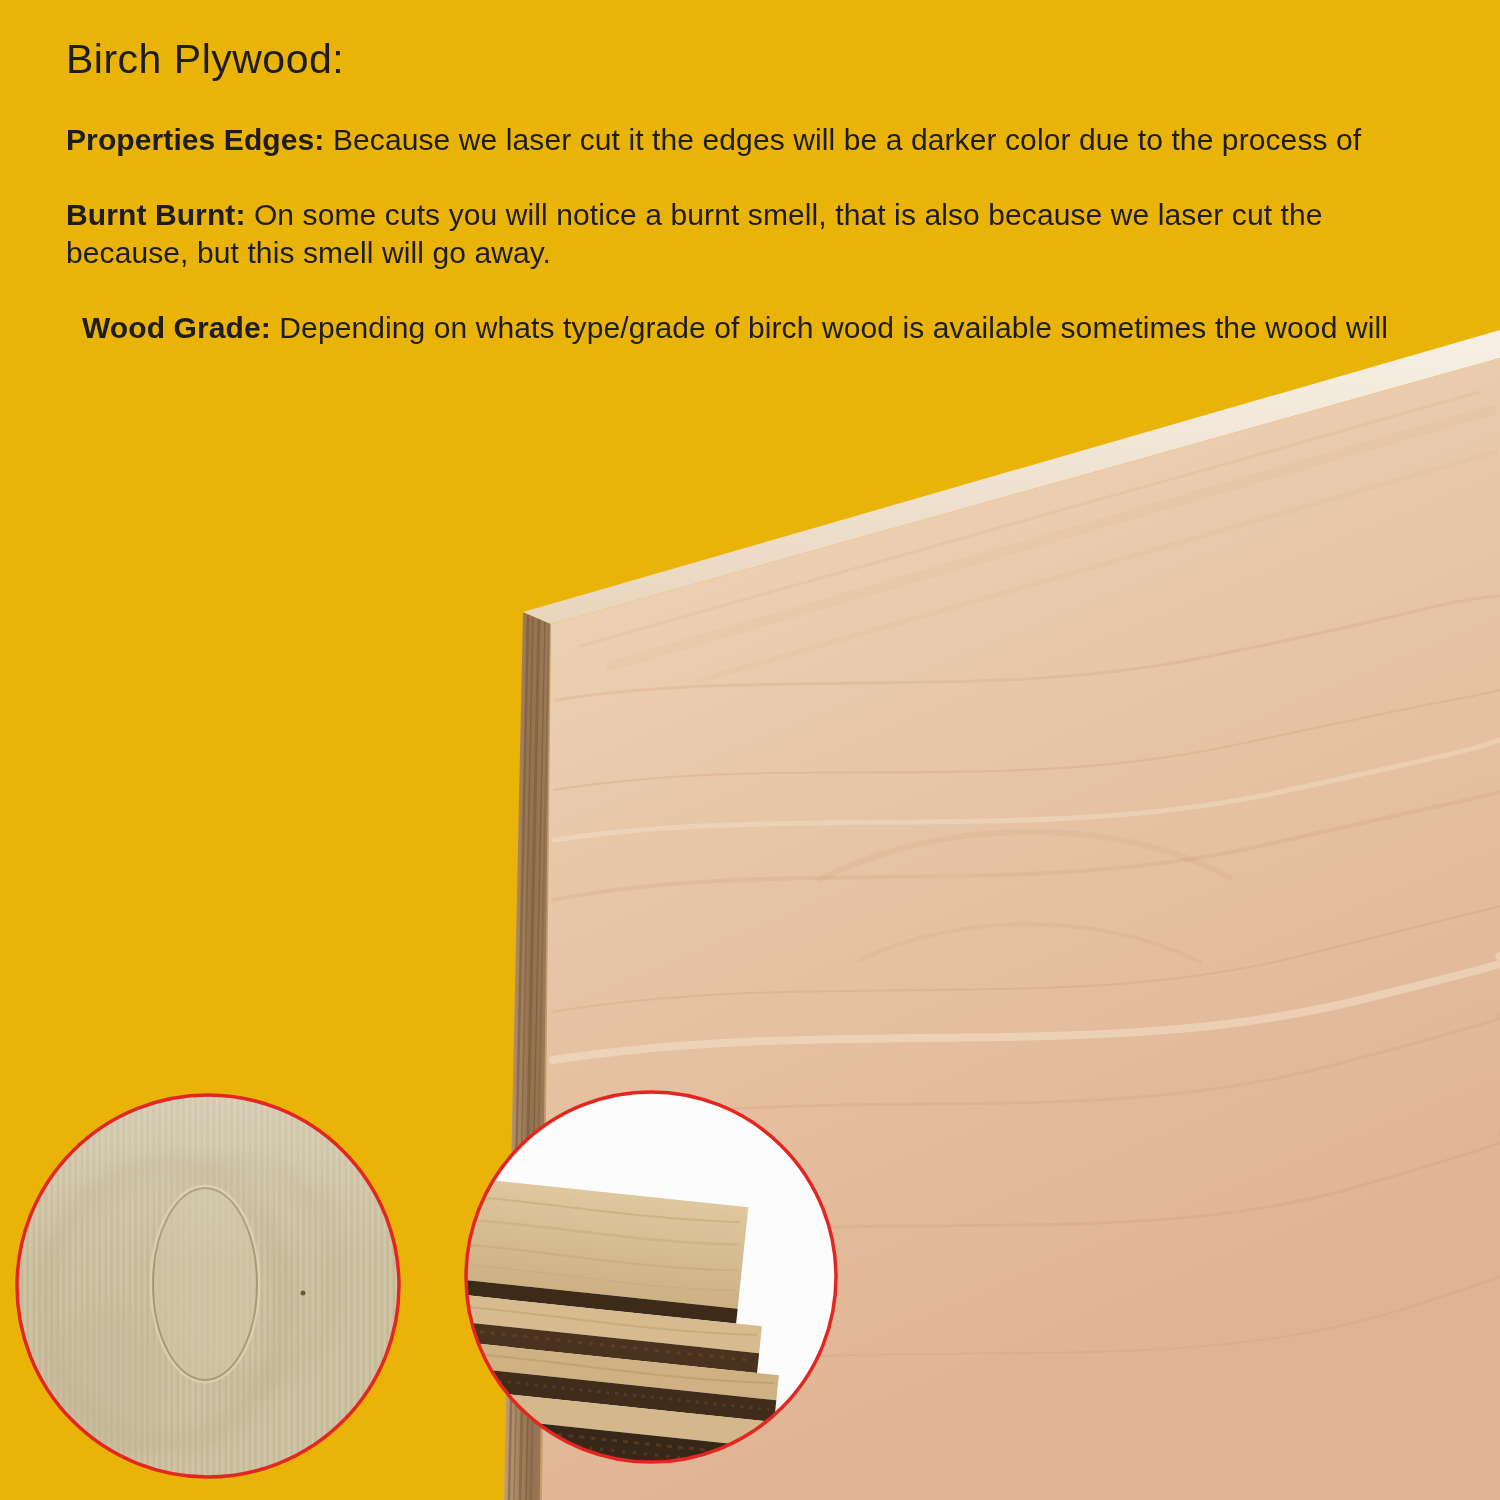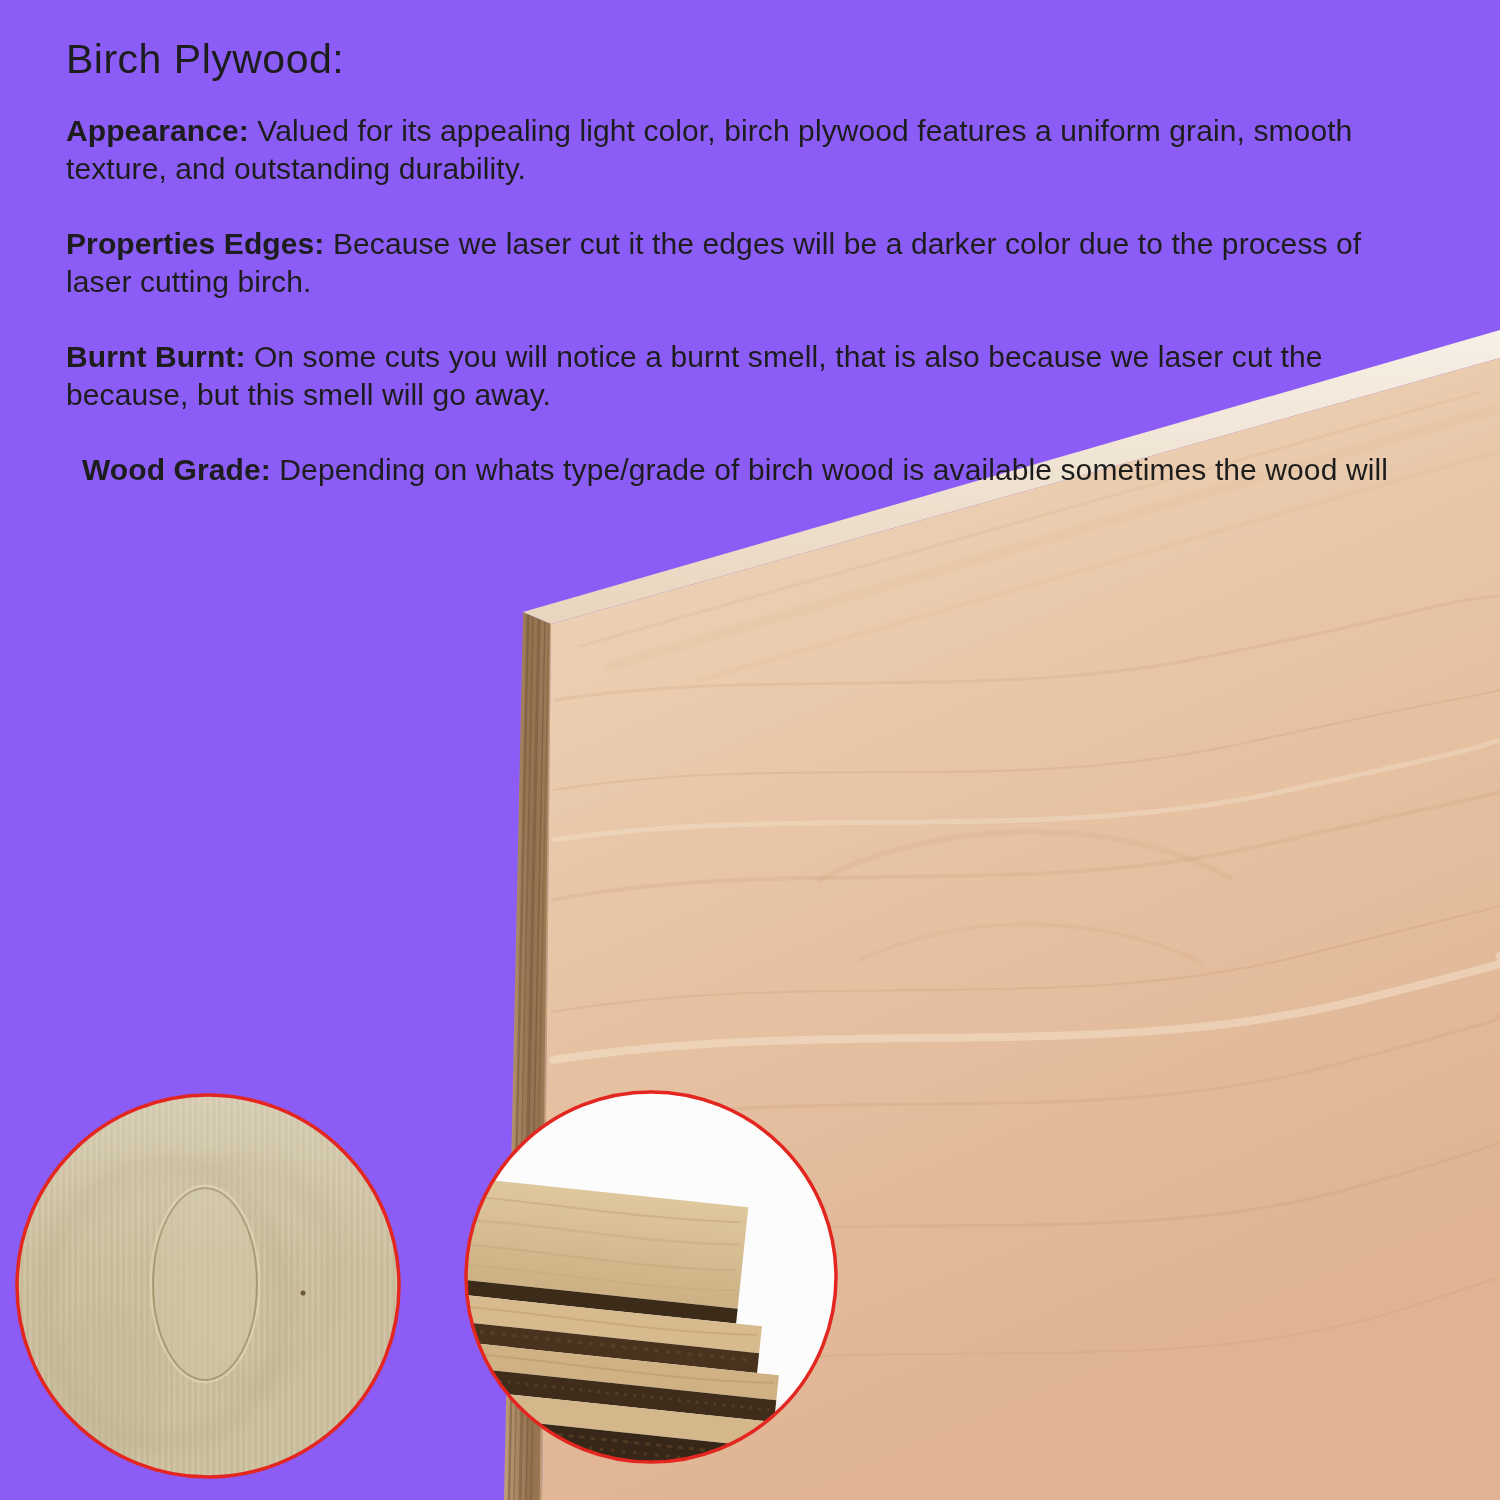--- a/index.html
+++ b/index.html
@@ -1,16 +1,16 @@
 <!DOCTYPE html>
 <html><head>
 <meta charset="utf-8">
 <style>
   html,body{margin:0;padding:0;background:#fff;}
-  .stage{position:relative;width:1500px;height:1500px;background:#8b5cf6;overflow:hidden;
+  .stage{position:relative;width:1500px;height:1500px;background:#eab308;overflow:hidden;
          font-family:"Liberation Sans",sans-serif;color:#1d1d1d;}
   .photo-svg{position:absolute;left:0;top:0;z-index:1;}
   .inset{position:absolute;z-index:2;}
   .inset-plug{left:15px;top:1093px;width:386px;height:386px;}
   .inset-stack{left:464px;top:1090px;width:374px;height:374px;}
   .textcol{position:absolute;left:66px;top:34px;z-index:3;width:1390px;}
   .textcol h1{font-size:41px;font-weight:400;line-height:50px;margin:0 0 28px 0;letter-spacing:.5px;}
   .para{margin:0 0 37px 0;}
   .para:last-child{margin-bottom:0;margin-left:16px;}
   .line{margin:0;font-size:30px;line-height:38px;white-space:nowrap;letter-spacing:.1px;}
@@ -168,31 +168,26 @@
           </g>
         </g>
       </g>
       <circle cx="187" cy="187" r="185" fill="none" stroke-width="3.5" stroke="#e3261f"></circle>
     </svg>
   </div>
 
   <main class="textcol">
     <h1>Birch Plywood:</h1>
 
-    <section class="para">
-      <p class="line"><b class="lbl">Appearance:</b> <span>Valued for its appealing light color, birch plywood features a uniform grain, smooth</span></p>
-      <p class="line"><span>texture, and outstanding durability.</span></p>
-    </section>
 
     <section class="para">
     </section>
 
     <section class="para">
       <p class="line"><b class="lbl">Properties Edges:</b> <span>Because we laser cut it the edges will be a darker color due to the process of</span></p>
-      <p class="line"><span>laser cutting birch.</span></p>
     </section>
 
     <section class="para">
       <p class="line"><b class="lbl">Burnt Burnt:</b> <span>On some cuts you will notice a burnt smell, that is also because we laser cut the</span></p>
       <p class="line"><span>because, but this smell will go away.</span></p>
     </section>
 
     <section class="para">
       <p class="line"><b class="lbl">Wood Grade:</b> <span>Depending on whats type/grade of birch wood is available sometimes the wood will</span></p>
     </section>

